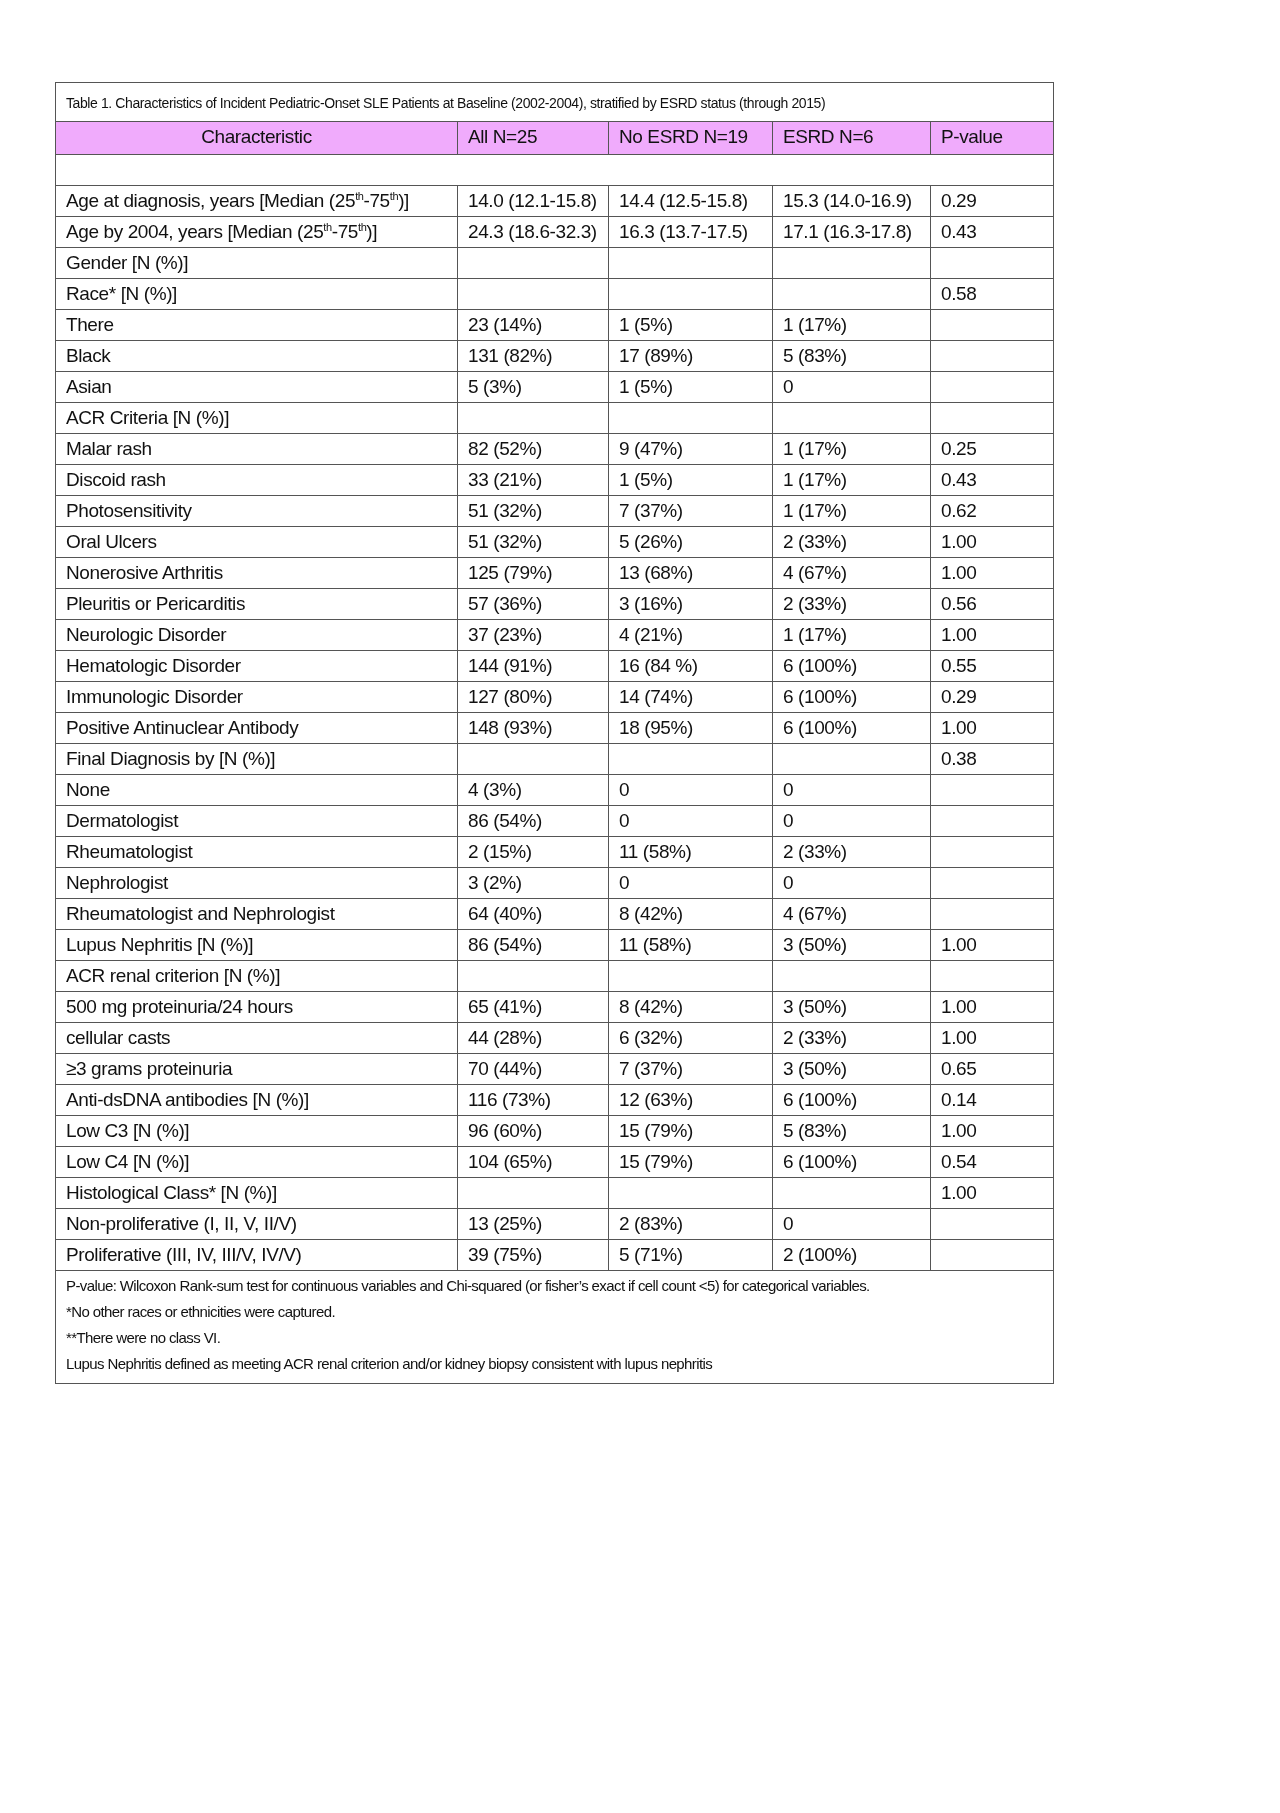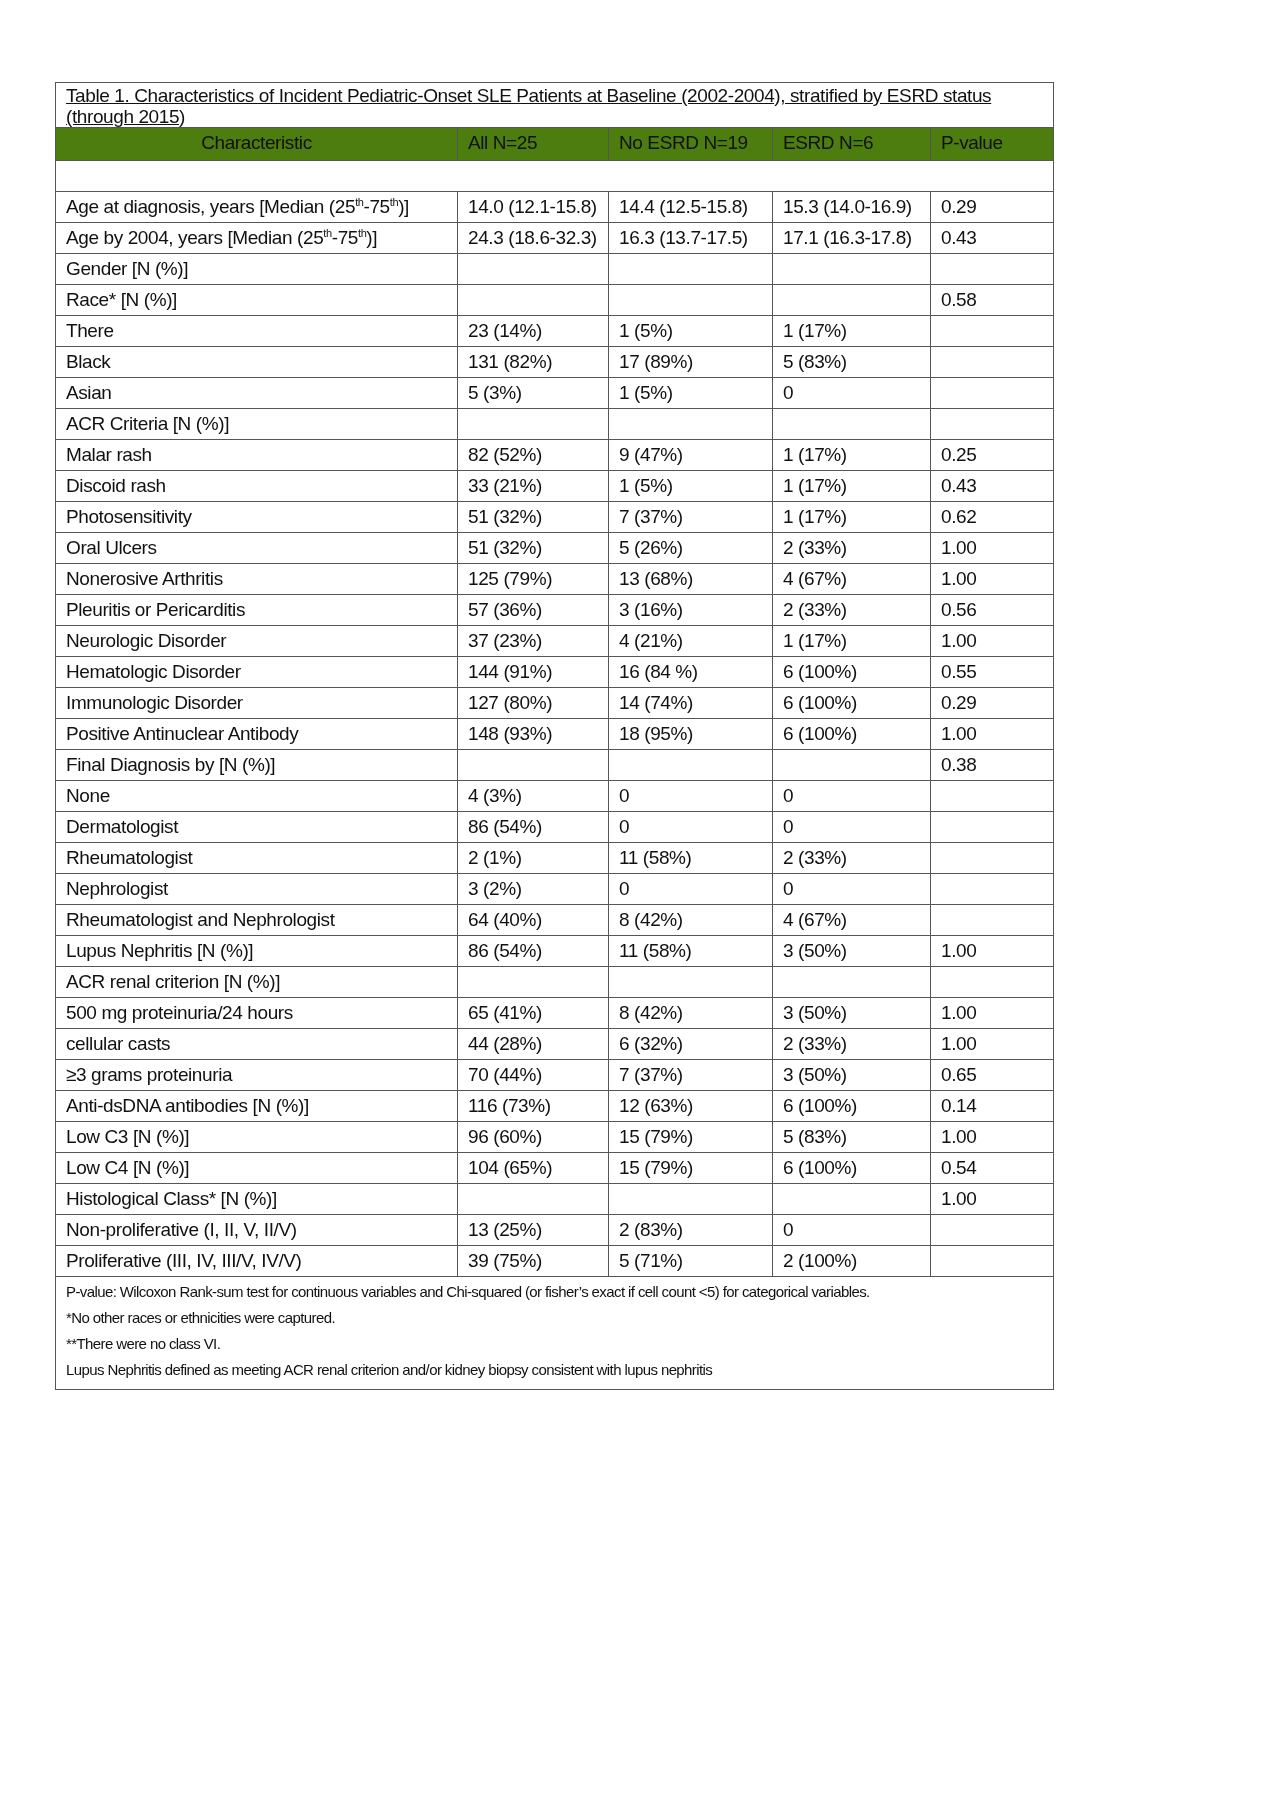--- a/index.html
+++ b/index.html
@@ -1,21 +1,21 @@
 <!DOCTYPE html>
 <html><head>
 <meta charset="utf-8">
 <style>
   html, body { margin: 0; padding: 0; background: #ffffff; }
   body { width: 1280px; height: 1813px; position: relative; font-family: "Liberation Sans", sans-serif; color: #111; }
   .page { position: absolute; left: 55px; top: 82px; width: 998px; }
   table.t { border-collapse: collapse; width: 998px; table-layout: fixed; font-size: 19px; line-height: 26px; letter-spacing: -0.4px; }
   table.t td, table.t th { border: 1.6px solid #555; padding: 2px 10px 2px 10px; vertical-align: top; text-align: left; font-weight: normal; }
-  .caption-cell { font-weight: bold; font-size: 19px; line-height: 21px; padding: 2px 10px 0 10px !important; text-decoration: underline; }
-  th.h { background: #4d7c0f; font-weight: normal; height: 28px; margin-left: 32px; }
+  .caption-cell { font-weight: bold; font-size: 14px; line-height: 36px; padding: 2px 10px 0 10px !important; }
+  th.h { background: #f0abfc; font-weight: normal; height: 28px; margin-left: 32px; }
   th.h.c0 { text-align: center; }
   .empty td { height: 26px; }
   td.ind1 { padding-left: 86px; }
   td.ind2 { padding-left: 112px; }
   .notes { font-size: 15px; line-height: 26px; letter-spacing: -0.6px; padding: 2px 10px 6px 10px !important; }
   .notes div { white-space: normal; }
   col.c0 { width: 402px; }
   col.c1 { width: 151px; }
   col.c2 { width: 164px; }
   col.c3 { width: 158px; }
@@ -192,21 +192,21 @@
         </tr>
         <tr>
           <td class="ind1">Dermatologist</td>
           <td>86 (54%)</td>
           <td>0</td>
           <td>0</td>
           <td></td>
         </tr>
         <tr>
           <td class="ind1">Rheumatologist</td>
-          <td>2 (1%)</td>
+          <td>2 (15%)</td>
           <td>11 (58%)</td>
           <td>2 (33%)</td>
           <td></td>
         </tr>
         <tr>
           <td class="ind1">Nephrologist</td>
           <td>3 (2%)</td>
           <td>0</td>
           <td>0</td>
           <td></td>

